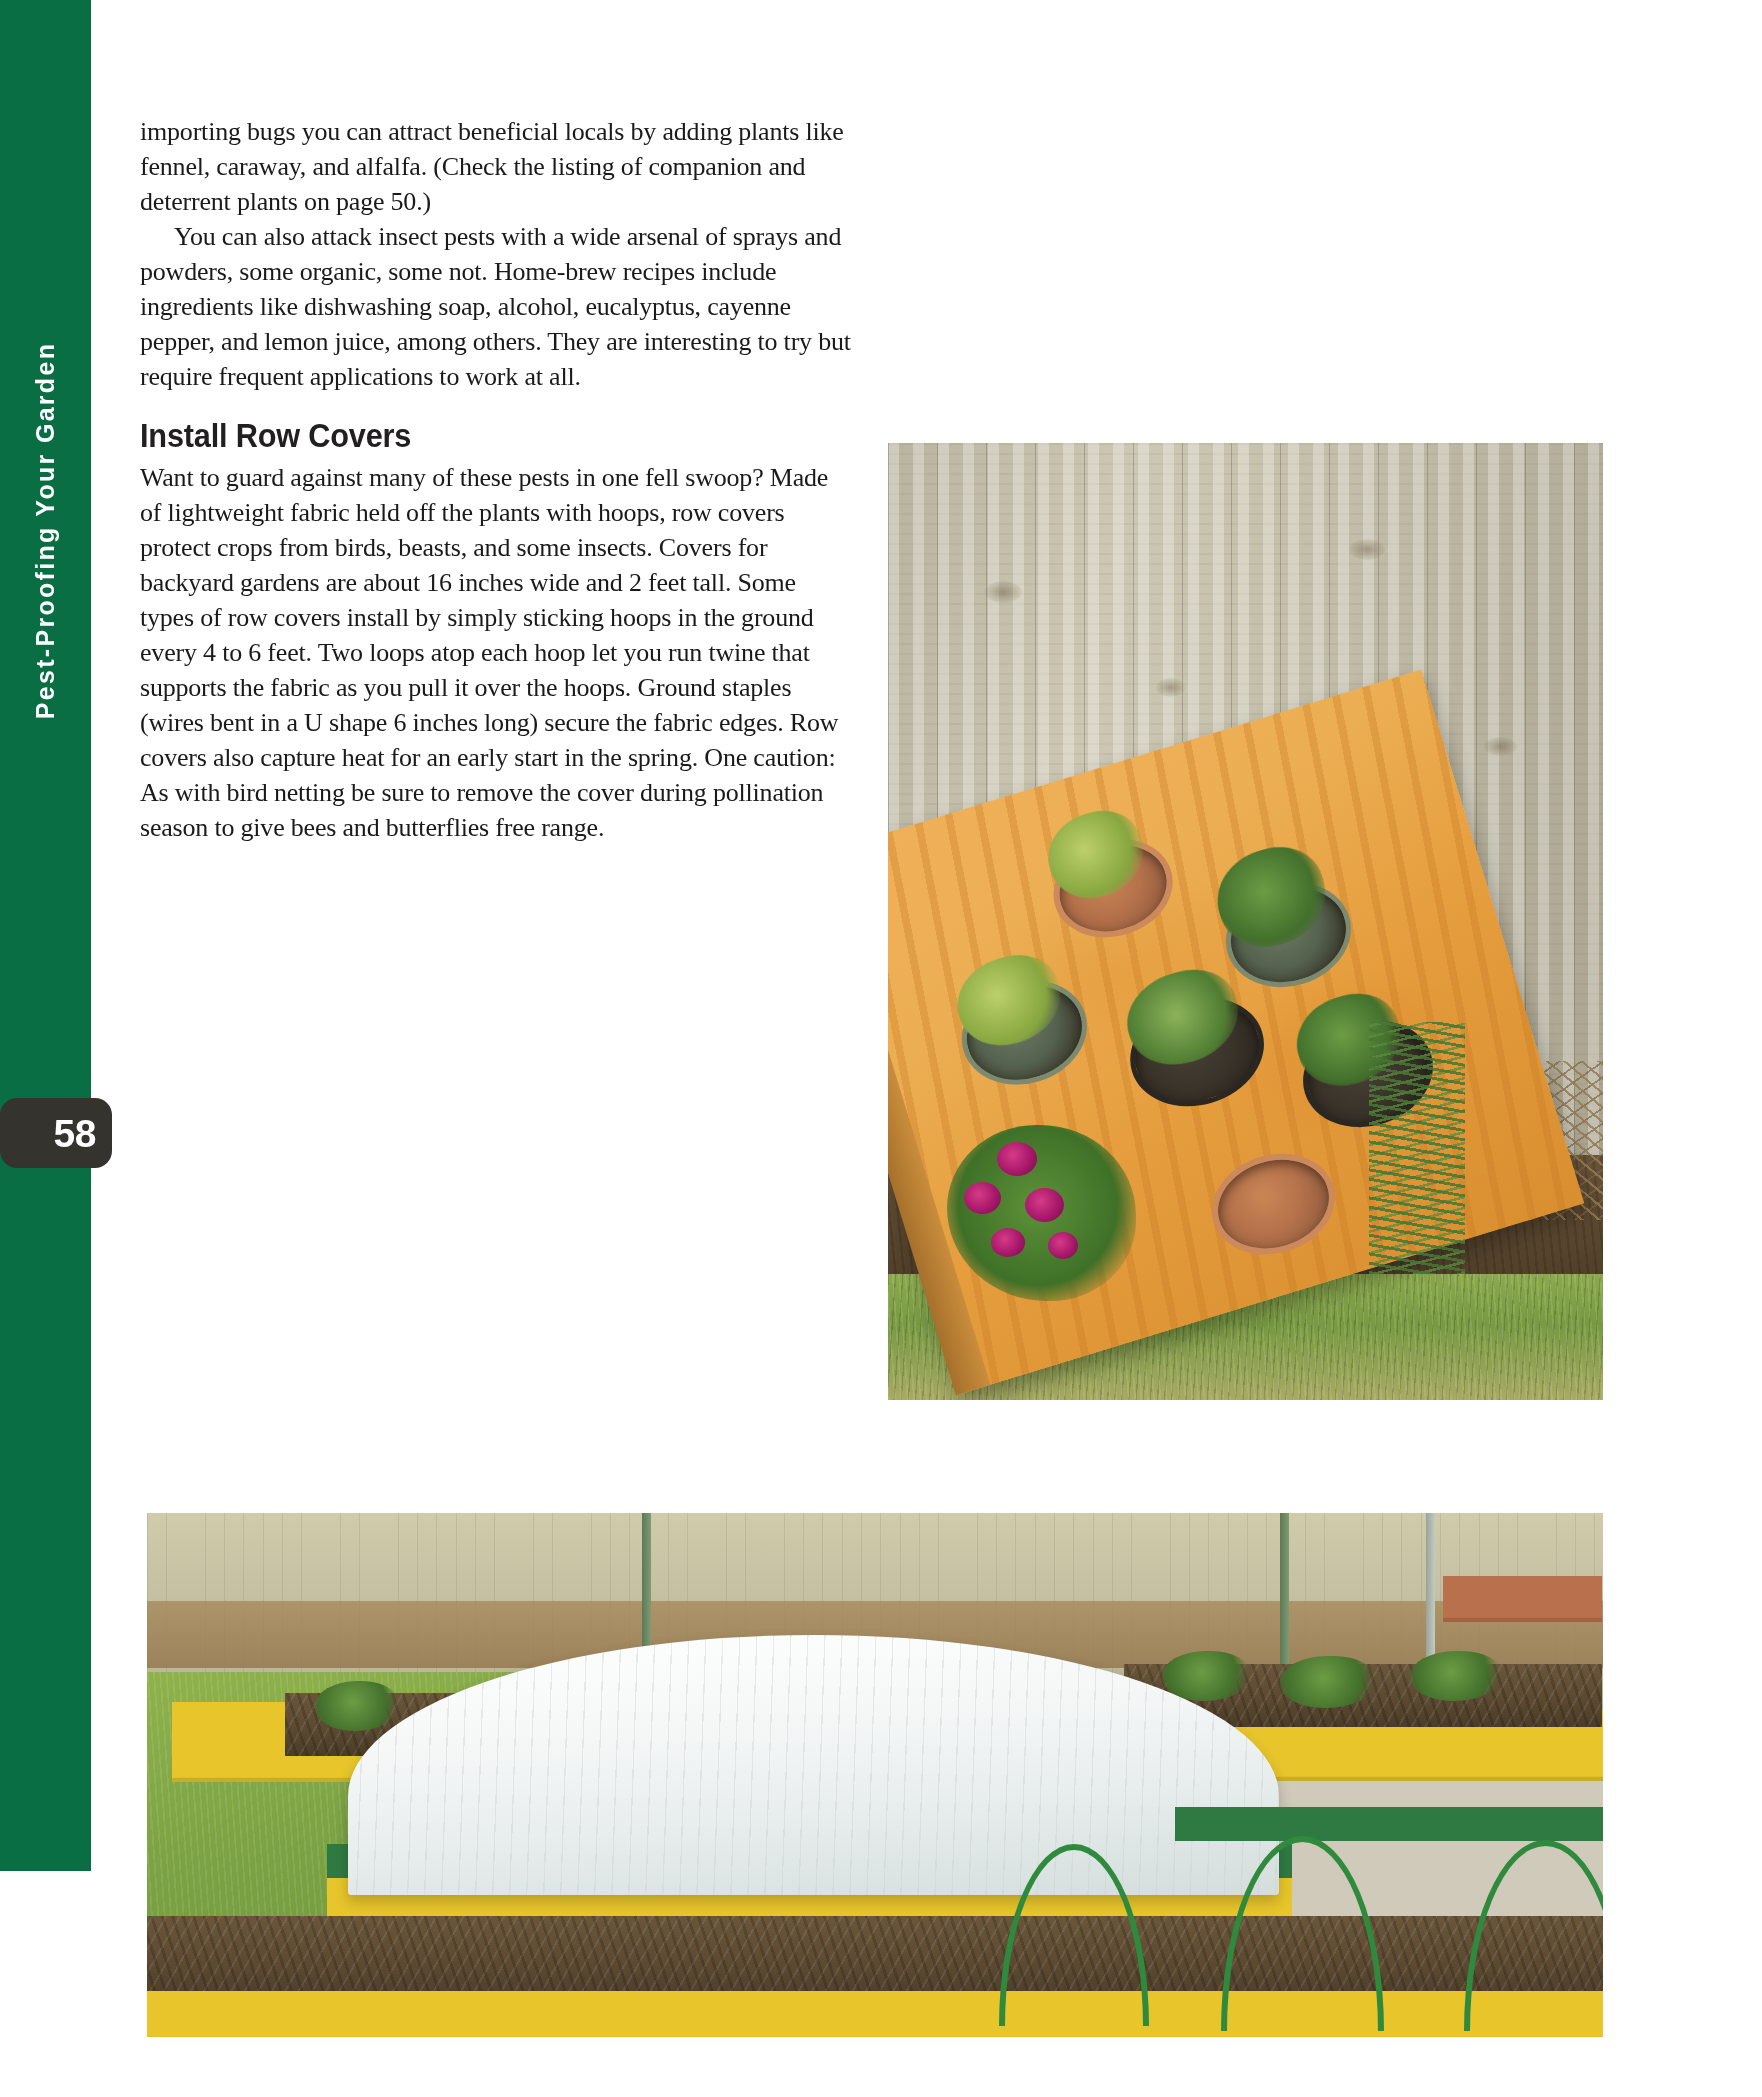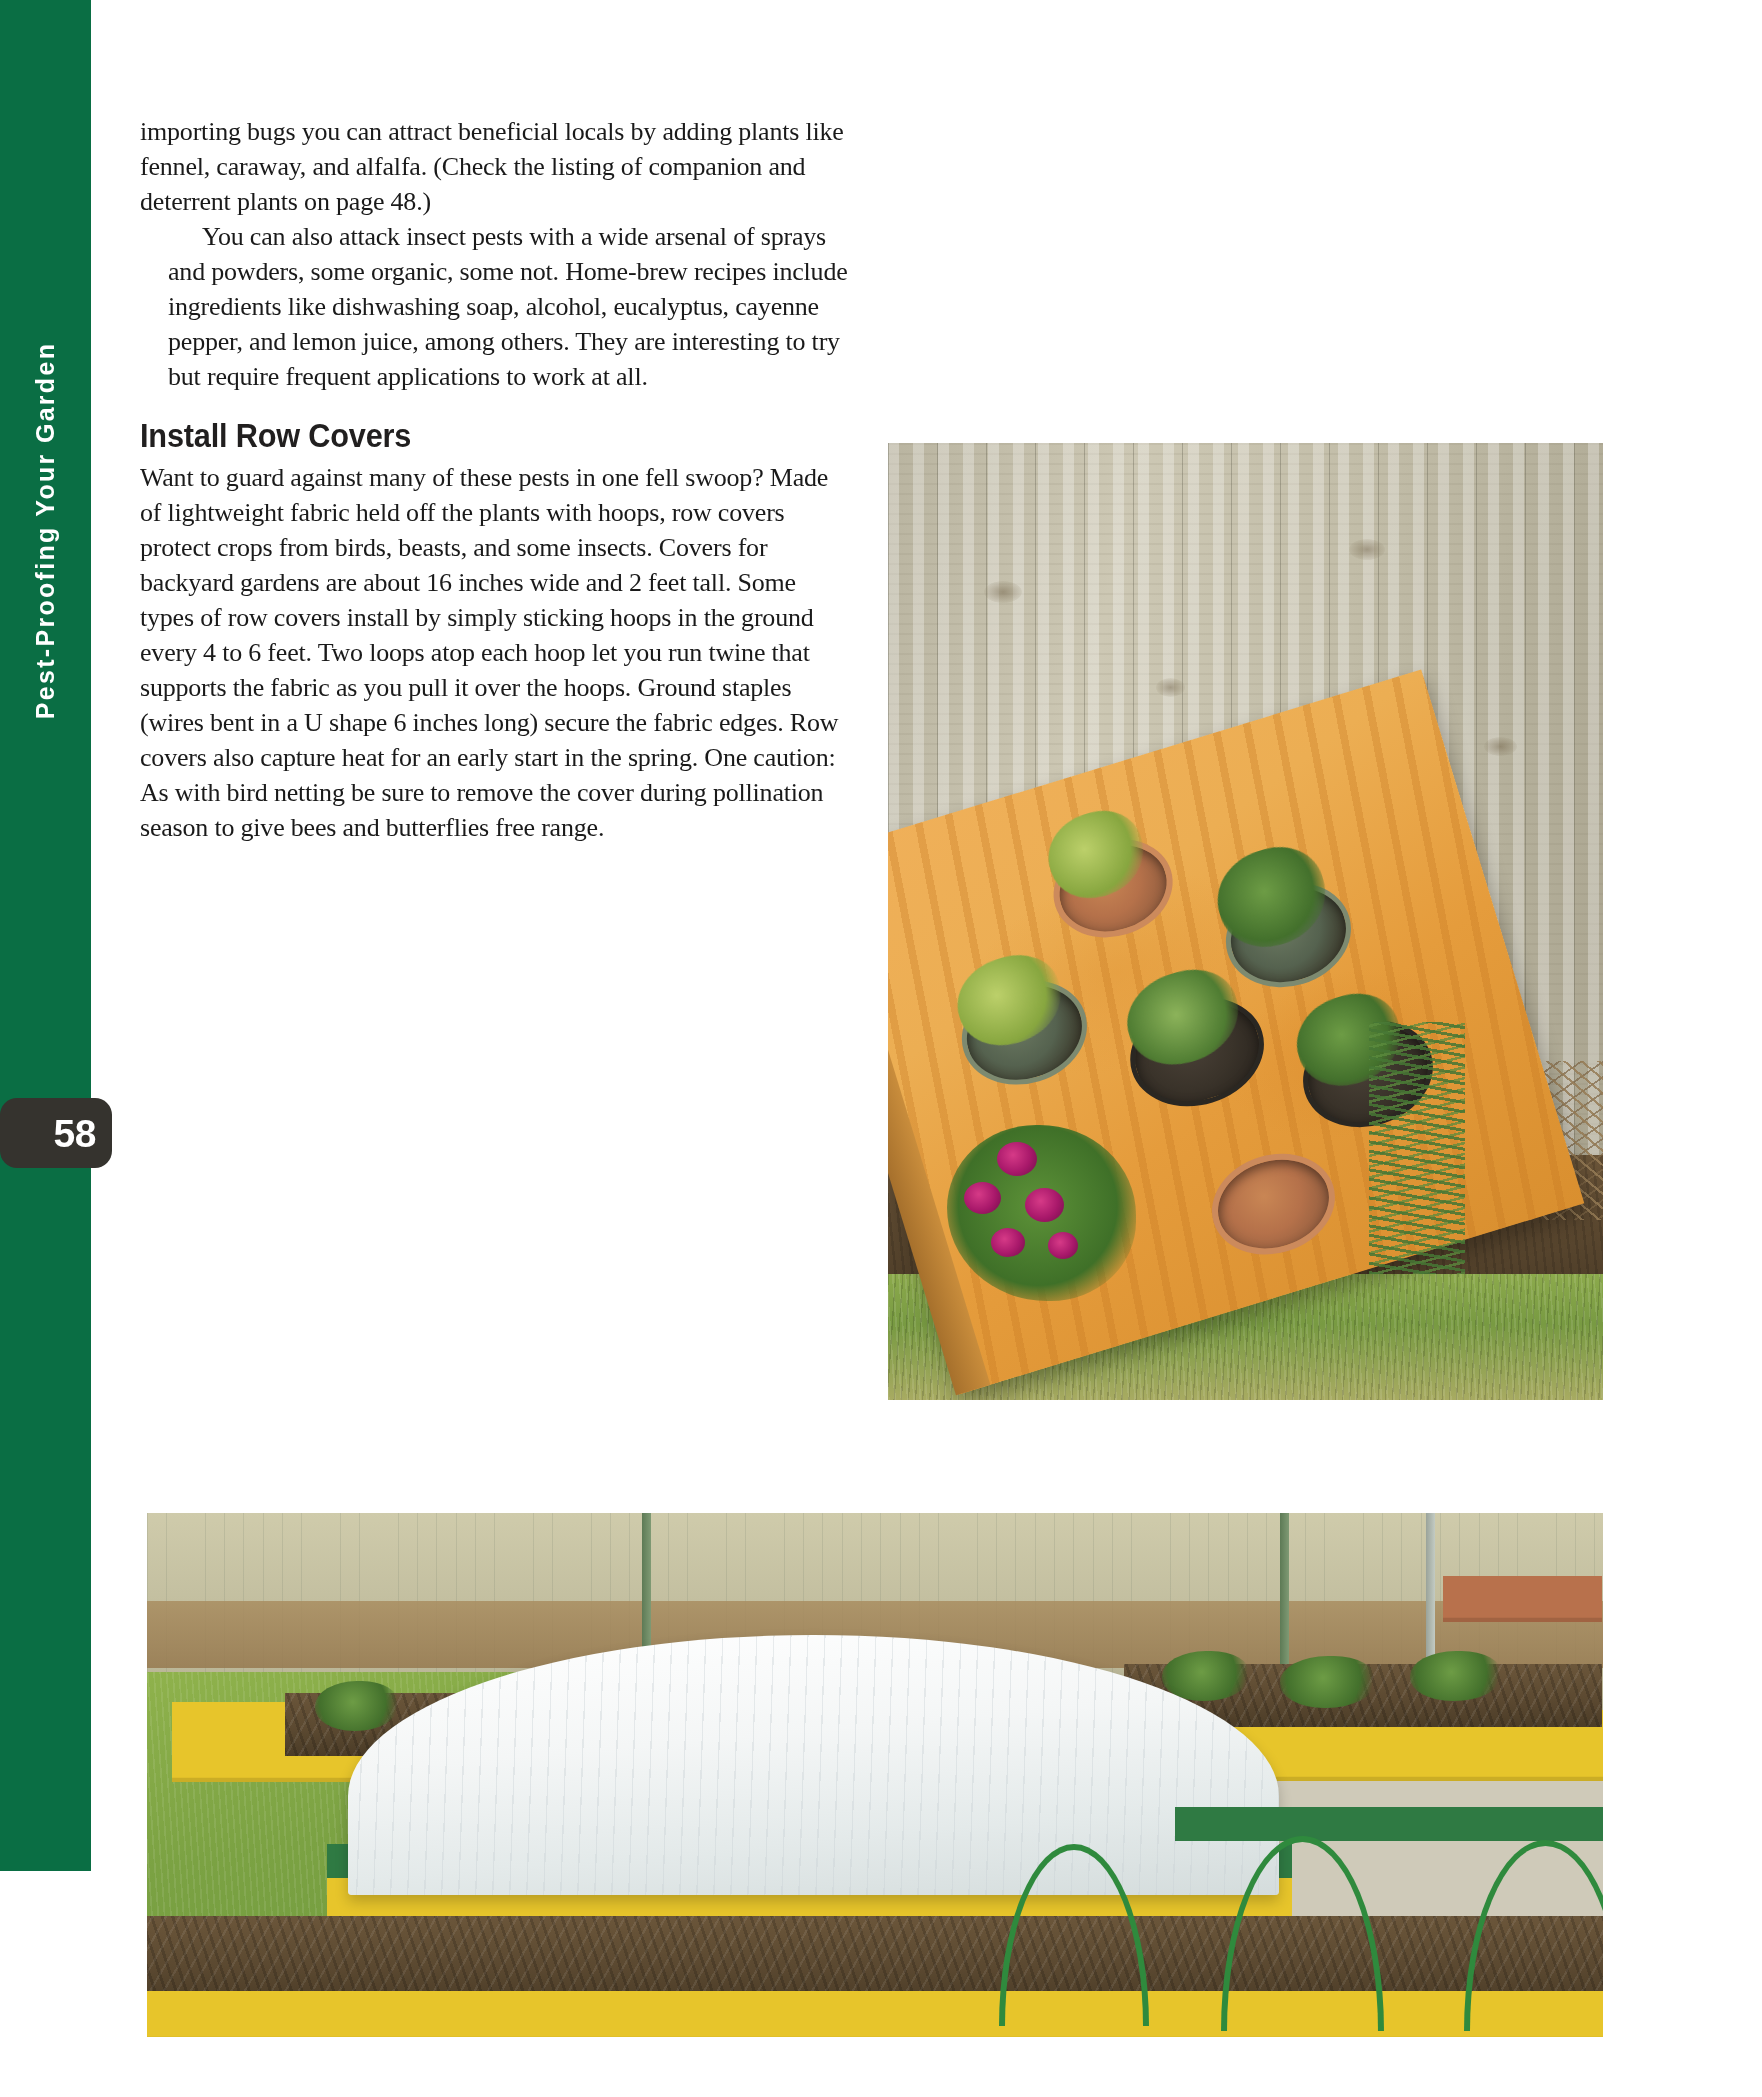--- a/index.html
+++ b/index.html
@@ -82,21 +82,20 @@
     margin: 0;
     color: #1a1a1a;
     font-family: "Liberation Serif", serif;
     font-size: 26px;
     line-height: 35px;
     text-align: left;
     letter-spacing: -0.2px;
   }
   .body-par.indent {
     text-indent: 34px;
-    margin-left: 28px;
   }
   .section-heading {
     margin: 23.5px 0 6.7px 0;
     color: #211f1f;
     font-family: "Liberation Sans", sans-serif;
     font-weight: bold;
     font-size: 33px;
     line-height: 36px;
     letter-spacing: -0.2px;
     transform: scaleX(0.93);
@@ -357,21 +356,21 @@
 <div class="chapter-tab"></div>
 <div class="chapter-tab-label">
   <span>Pest-Proofing Your Garden</span>
 </div>
 
 <div class="page-number-box">
   <div class="num">58</div>
 </div>
 
 <div class="text-column">
-  <p class="body-par">importing bugs you can attract beneficial locals by adding plants like fennel, caraway, and alfalfa. (Check the listing of companion and deterrent plants on page 48.)</p>
+  <p class="body-par">importing bugs you can attract beneficial locals by adding plants like fennel, caraway, and alfalfa. (Check the listing of companion and deterrent plants on page 50.)</p>
   <p class="body-par indent">You can also attack insect pests with a wide arsenal of sprays and powders, some organic, some not. Home-brew recipes include ingredients like dishwashing soap, alcohol, eucalyptus, cayenne pepper, and lemon juice, among others. They are interesting to try but require frequent applications to work at all.</p>
   <h2 class="section-heading">Install Row Covers</h2>
   <p class="body-par">Want to guard against many of these pests in one fell swoop? Made of lightweight fabric held off the plants with hoops, row covers protect crops from birds, beasts, and some insects. Covers for backyard gardens are about 16 inches wide and 2 feet tall. Some types of row covers install by simply sticking hoops in the ground every 4 to 6 feet. Two loops atop each hoop let you run twine that supports the fabric as you pull it over the hoops. Ground staples (wires bent in a U shape 6 inches long) secure the fabric edges. Row covers also capture heat for an early start in the spring. One caution: As with bird netting be sure to remove the cover during pollination season to give bees and butterflies free range.</p>
 </div>
 
 <div class="sidebar">
 </div>
 
 <div class="photo" id="photo-vertical-garden">
   <div class="fence"></div>

